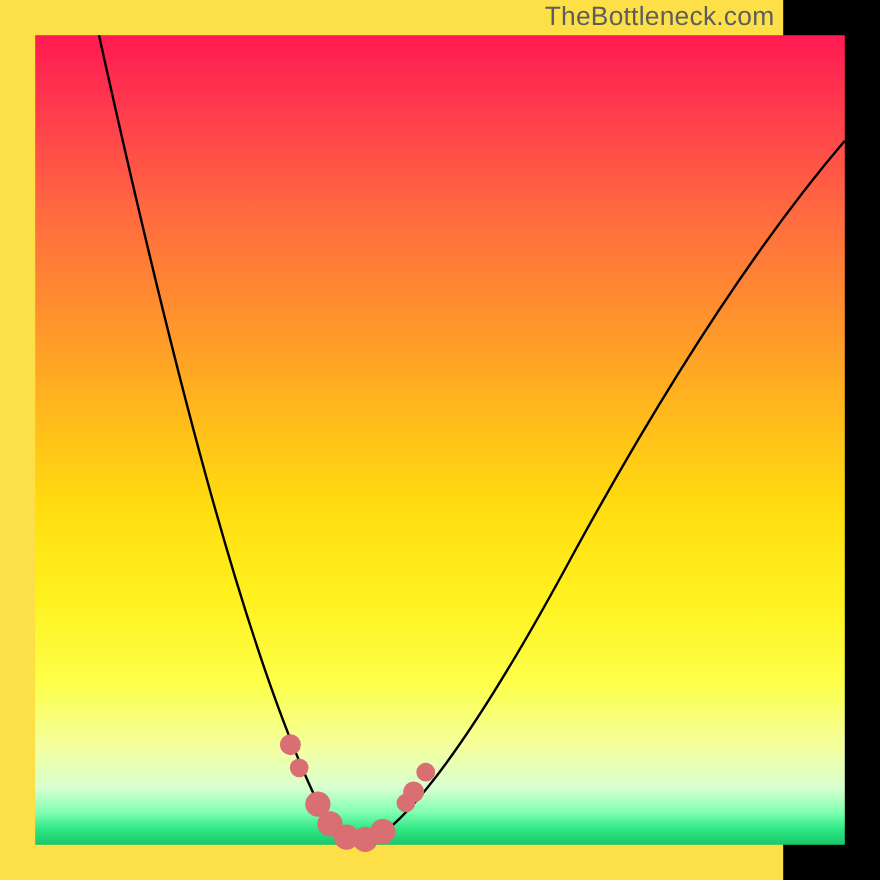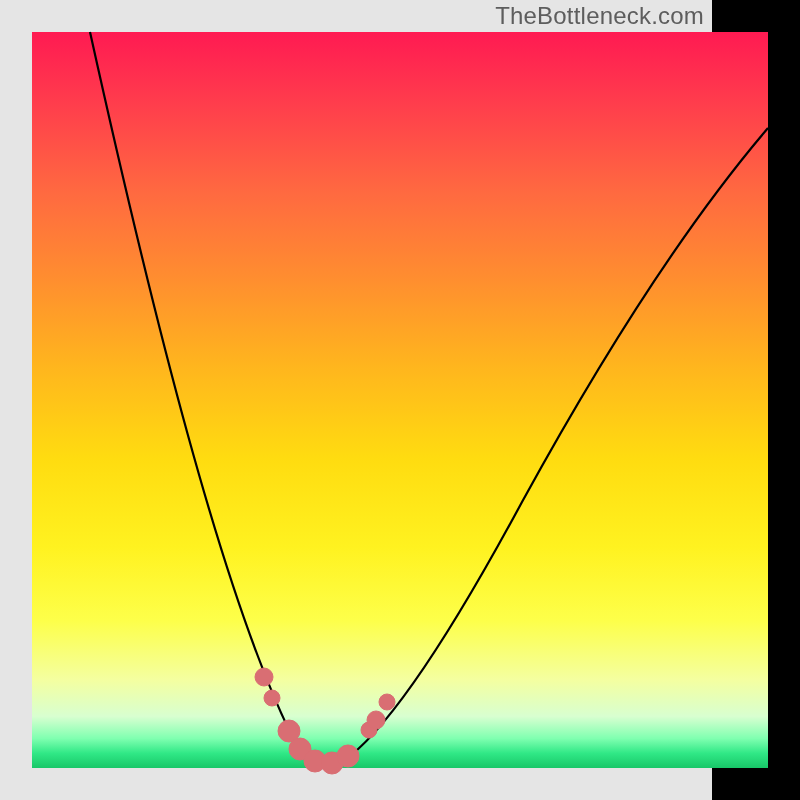--- a/index.html
+++ b/index.html
@@ -10,21 +10,21 @@
     background: #000;
     overflow: hidden;
     font-family: Arial, Helvetica, sans-serif;
   }
   .frame {
     position: absolute;
     left: 0;
     top: 0;
     width: 712px;
     height: 800px;
-    background: #e5e5e5;
+    background: #fde047;
   }
   .plot {
     position: absolute;
     left: 32px;
     top: 32px;
     width: 736px;
     height: 736px;
     background: linear-gradient(to bottom,
       #ff1a52 0%,
       #ff3e4c 10%,

